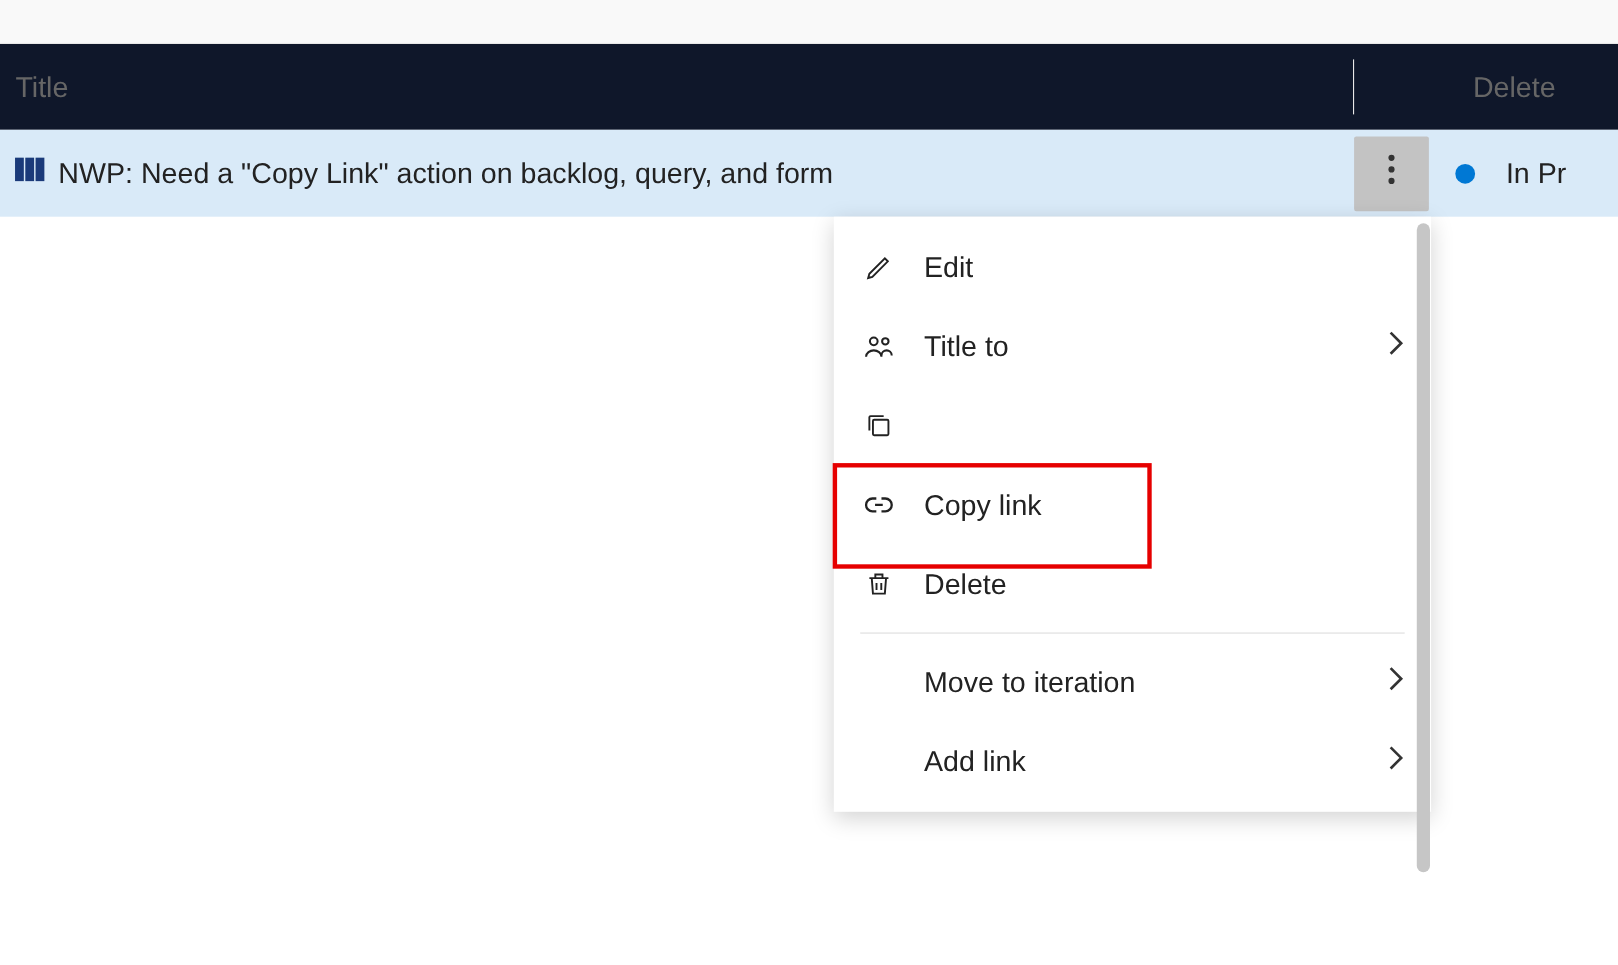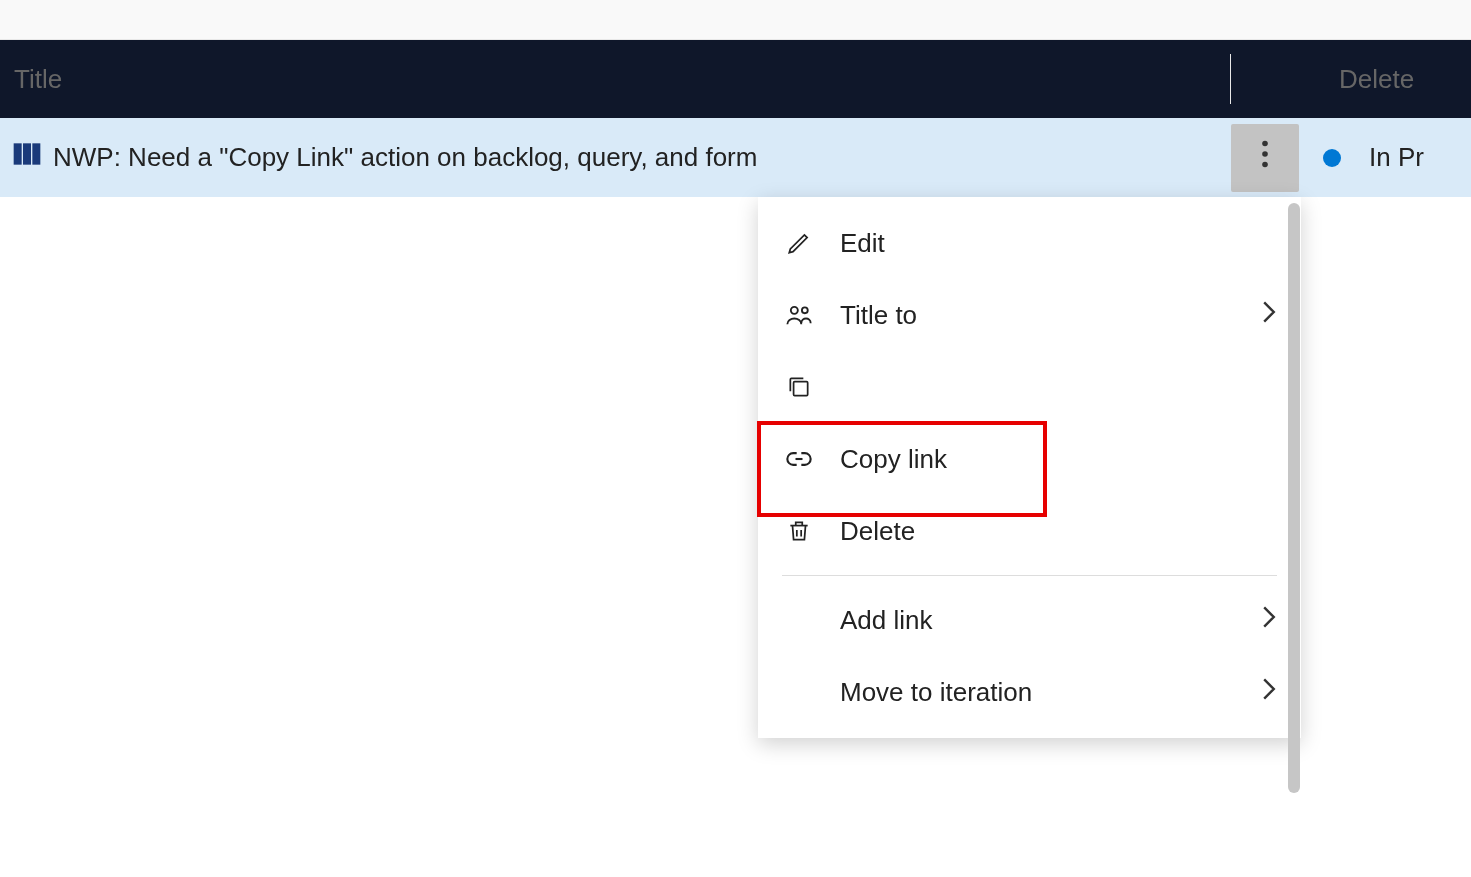--- a/index.html
+++ b/index.html
@@ -257,32 +257,32 @@
       </svg>
     </span>
     <span class="menu-label">Delete</span>
   </div>
 
 
   <div class="menu-divider"></div>
 
   <div class="menu-item">
     <span class="no-icon-spacer"></span>
+    <span class="menu-label">Move to iteration</span>
+    <span class="chevron">
+      <svg width="16" height="24" viewBox="0 0 12 20" fill="none" stroke="#333" stroke-width="2">
+        <path d="M2 2l8 8-8 8"></path>
+      </svg>
+    </span>
+  </div>
+
+  <div class="menu-item">
+    <span class="no-icon-spacer"></span>
     <span class="menu-label">Add link</span>
     <span class="chevron">
       <svg width="16" height="24" viewBox="0 0 12 20" fill="none" stroke="#333" stroke-width="2">
         <path d="M2 2l8 8-8 8"></path>
       </svg>
     </span>
   </div>
 
-  <div class="menu-item">
-    <span class="no-icon-spacer"></span>
-    <span class="menu-label">Move to iteration</span>
-    <span class="chevron">
-      <svg width="16" height="24" viewBox="0 0 12 20" fill="none" stroke="#333" stroke-width="2">
-        <path d="M2 2l8 8-8 8"></path>
-      </svg>
-    </span>
-  </div>
-
   <div class="highlight-box"></div>
 </div>
 
 </body></html>

